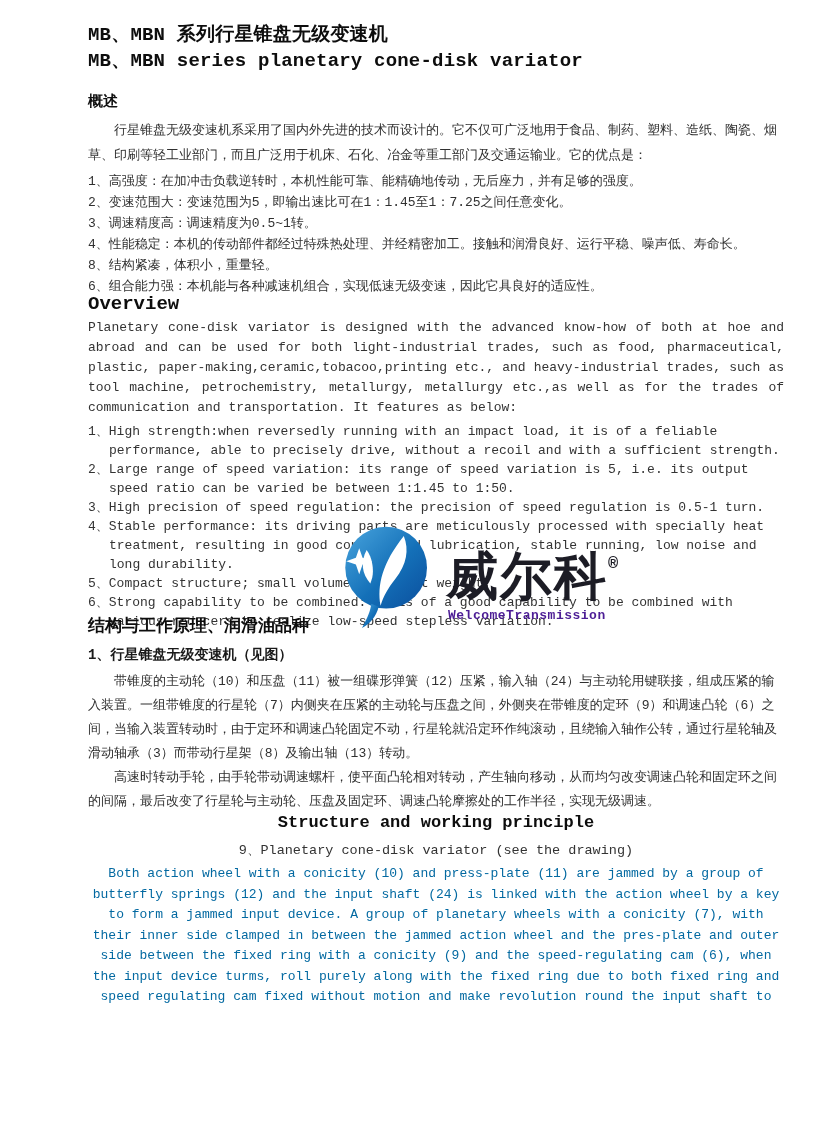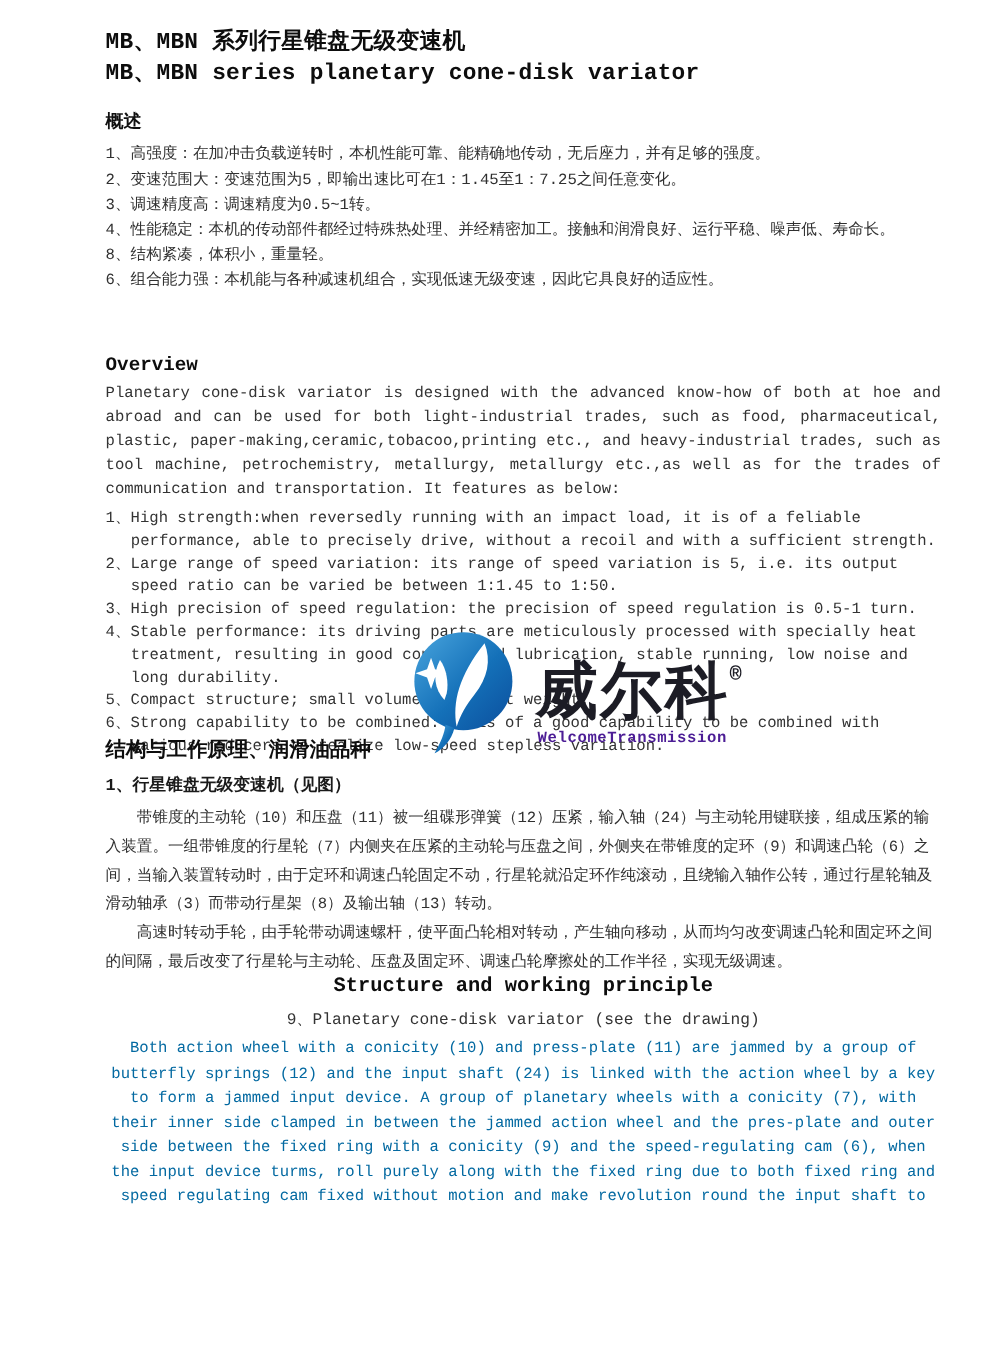--- a/index.html
+++ b/index.html
@@ -21,21 +21,21 @@
   
   .sec-overview-cn { top: 94px; }
   .h-cn-small { font-size: 15px; font-weight: bold; color: #111; line-height: 18px; margin: 0 0 6px 0; }
   .cn-text { font-size: 13px; line-height: 25px; color: #303030; }
   .cn-indent { text-indent: 2em; margin: 0; }
   .cn-list { margin-top: 3px; }
   .cn-item { font-size: 13px; line-height: 21px; color: #303030; padding-left: 22px; text-indent: -22px; }
 
   
   .sec-overview-en { top: 294px; }
-  .h-en { font-size: 16px; font-weight: bold; color: #0d0d0d; line-height: 20px; margin: 0 0 4px 0; }
+  .h-en { font-size: 19px; font-weight: bold; color: #0d0d0d; line-height: 20px; margin: 0 0 4px 0; }
   .en-intro { font-size: 13px; line-height: 20px; color: #333; text-align: justify; margin: 0; }
   .en-list { margin-top: 4px; }
   .en-item { font-size: 13px; line-height: 19px; color: #333; padding-left: 21px; text-indent: -21px; }
 
   
   .sec-structure-cn { top: 616px; }
   .h-cn-big { font-size: 17px; font-weight: bold; color: #0d0d0d; line-height: 22px; margin: 0 0 8px 0; }
   .sub-cn { font-size: 14px; font-weight: bold; color: #1a1a1a; line-height: 18px; margin: 0 0 6px 0; }
   .cn-para { font-size: 13px; line-height: 24px; color: #303030; text-indent: 2em; margin: 0; }
 
@@ -89,20 +89,21 @@
 
 <div class="page">
 
   <header class="abs doc-header">
     <div class="title">MB、MBN 系列行星锥盘无级变速机</div>
     <div class="title">MB、MBN series planetary cone-disk variator</div>
   </header>
 
   <section class="abs sec-overview-cn">
     <h2 class="h-cn-small">概述</h2>
+    <p class="cn-text cn-indent">行星锥盘无级变速机系采用了国内外先进的技术而设计的。它不仅可广泛地用于食品、制药、塑料、造纸、陶瓷、烟草、印刷等轻工业部门，而且广泛用于机床、石化、冶金等重工部门及交通运输业。它的优点是：</p>
     <div class="cn-list">
       <div class="cn-item">1、高强度：在加冲击负载逆转时，本机性能可靠、能精确地传动，无后座力，并有足够的强度。</div>
       <div class="cn-item">2、变速范围大：变速范围为5，即输出速比可在1：1.45至1：7.25之间任意变化。</div>
       <div class="cn-item">3、调速精度高：调速精度为0.5~1转。</div>
       <div class="cn-item">4、性能稳定：本机的传动部件都经过特殊热处理、并经精密加工。接触和润滑良好、运行平稳、噪声低、寿命长。</div>
       <div class="cn-item">8、结构紧凑，体积小，重量轻。</div>
       <div class="cn-item">6、组合能力强：本机能与各种减速机组合，实现低速无级变速，因此它具良好的适应性。</div>
     </div>
   </section>
 

